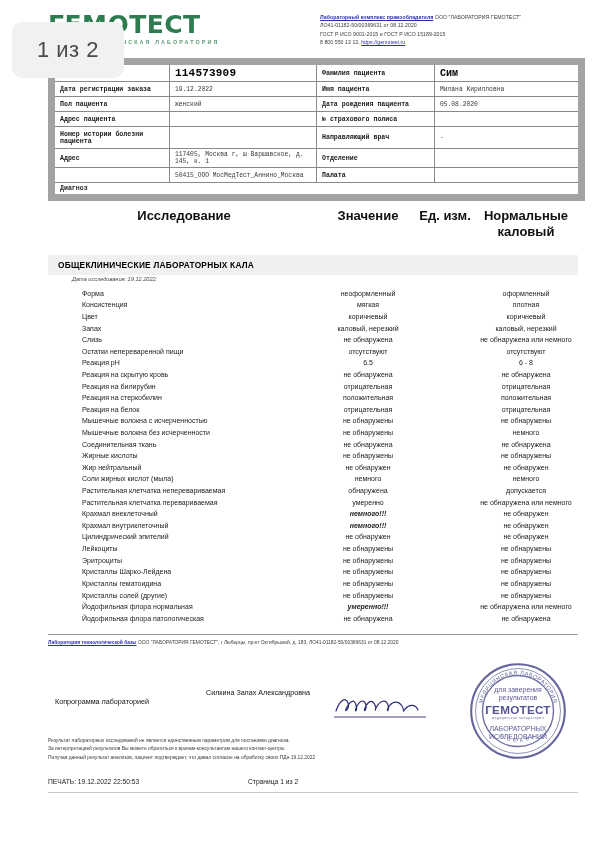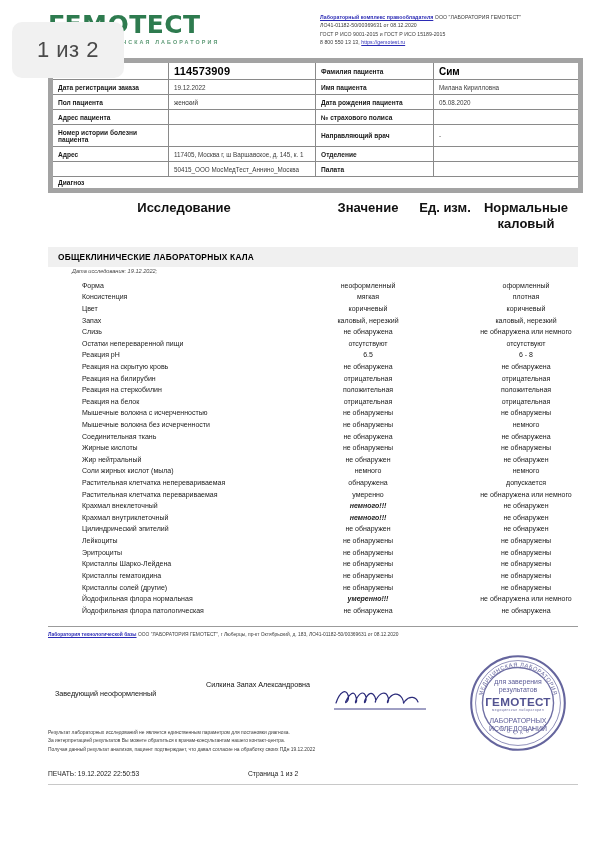--- a/index.html
+++ b/index.html
@@ -94,24 +94,25 @@
     justify-content: center;
     font-size: 22px;
     color: #4a4a4a;
     letter-spacing: 0.5px;
     z-index: 40;
   }
 
   
   .patient-table {
     margin: 2px 22px 0 48px;
-    border: 5px solid #a3a3a3;
+    border: 7px solid #a3a3a3;
     border-collapse: collapse;
     width: 530px;
     table-layout: fixed;
+    font-family: Liberation Mono, monospace;
   }
 
   .patient-table td {
     border: 1px solid #8a8a8a;
     padding: 2px 5px;
     vertical-align: middle;
     height: 15px;
   }
 
   .pt-label {
@@ -589,21 +590,21 @@
     </div>
 
   <div class="foot-rule"></div>
 
   <div class="foot-lab">
     <span class="lab-link">Лаборатория технологической базы</span>
     <span>ООО "ЛАБОРАТОРИЯ ГЕМОТЕСТ", г Люберцы, пр-кт Октябрьский, д. 183, ЛО41-01182-50/00369631 от 08.12.2020</span>
   </div>
 
   <div class="sign-area">
-    <div class="sign-role">Заведующий неоформленный</div>
+    <div class="sign-role">Копрограмма лабораторией</div>
     <div class="sign-name">Силкина Запах Александровна</div>
 
     <svg class="sign-scribble" viewBox="0 0 110 30">
       <path d="M6 20 C10 8, 16 6, 18 12 C20 18, 14 22, 16 18 C19 12, 24 6, 26 14 C28 20, 24 22, 26 17 C29 10, 34 7, 36 14 C37 19, 33 22, 35 17 C38 10, 42 8, 45 14 C47 19, 44 21, 46 17 C50 9, 56 8, 58 14 C60 19, 56 22, 58 17 C62 10, 68 9, 72 15 C75 20, 72 22, 75 18 C80 12, 86 14, 88 19" stroke="#2b2b7a" stroke-width="1.2" fill="none" stroke-linecap="round"></path>
       <line x1="4" y1="26" x2="96" y2="26" stroke="#2b2b7a" stroke-width="0.9"></line>
     </svg>
 
     <svg class="stamp" viewBox="0 0 120 120">
       <defs>
         <path id="arcTop" d="M 18,60 A 42,42 0 0 1 102,60" fill="none"></path>

